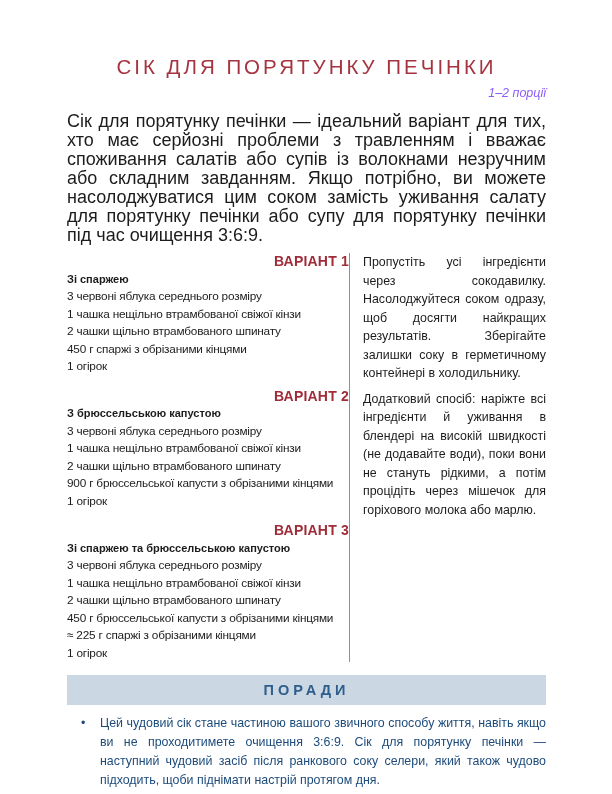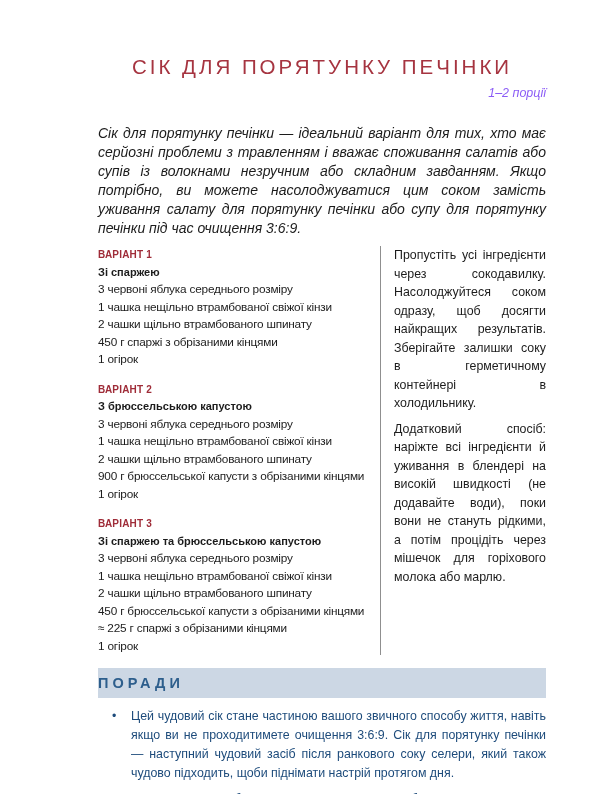--- a/index.html
+++ b/index.html
@@ -3,21 +3,21 @@
 <meta charset="utf-8">
 <style>
   html, body { margin: 0; padding: 0; background: #ffffff; }
   .page {
     position: relative;
     width: 612px;
     height: 794px;
     overflow: hidden;
     background: #ffffff;
     box-sizing: border-box;
-    padding: 54px 66px 0 98px;
+    padding: 54px 66px 0 67px;
     color: #1c1c1c;
     font-family: "Liberation Sans", sans-serif;
   }
   .title {
     text-align: center;
     color: #a63440;
     font-size: 20.5px;
     line-height: 26px;
     font-weight: 400;
     letter-spacing: 3px;
@@ -25,42 +25,42 @@
   }
   .servings {
     text-align: right;
     font-style: italic;
     font-size: 12.5px;
     line-height: 17px;
     color: #8b5cf6;
     margin-top: 5px;
   }
   .intro {
-    margin-top: 22px;
-    font-size: 14px;
+    margin-top: 10px;
+    font-size: 18px;
     line-height: 19px;
     text-align: justify;
-    font-style: italic;
   }
   .columns {
     display: flex;
     align-items: stretch;
     margin-top: 8px;
   }
   .col-left { width: 282px; flex: none; }
   .v-divider { width: 1px; flex: none; background: #8f8f8f; }
   .col-right { flex: 1; padding-left: 13px; box-sizing: border-box; }
   .variant { margin-bottom: 12px; }
   .variant:last-child { margin-bottom: 0; }
   .variant-heading {
     color: #9f2c38;
     font-weight: bold;
-    font-size: 10px;
+    font-size: 14px;
     line-height: 17.5px;
     letter-spacing: 0.2px;
+    text-align: right;
   }
   .variant-subtitle {
     font-weight: bold;
     font-size: 11px;
     line-height: 17.5px;
   }
   .ingredient {
     font-size: 11.8px;
     line-height: 17.5px;
     letter-spacing: -0.2px;
@@ -73,21 +73,21 @@
     margin: 0 0 7px 0;
   }
   .tips-band {
     margin-top: 13px;
     height: 30px;
     background: #ccd7e4;
     color: #2d5e8c;
     font-size: 14.5px;
     font-weight: bold;
     letter-spacing: 4px;
-    text-align: left;
+    text-align: center;
     line-height: 30px;
   }
   .tips { margin-top: 9px; }
   .tip {
     display: flex;
     color: #1d4b7b;
     font-size: 12.4px;
     line-height: 19px;
     margin-bottom: 7px;
   }

